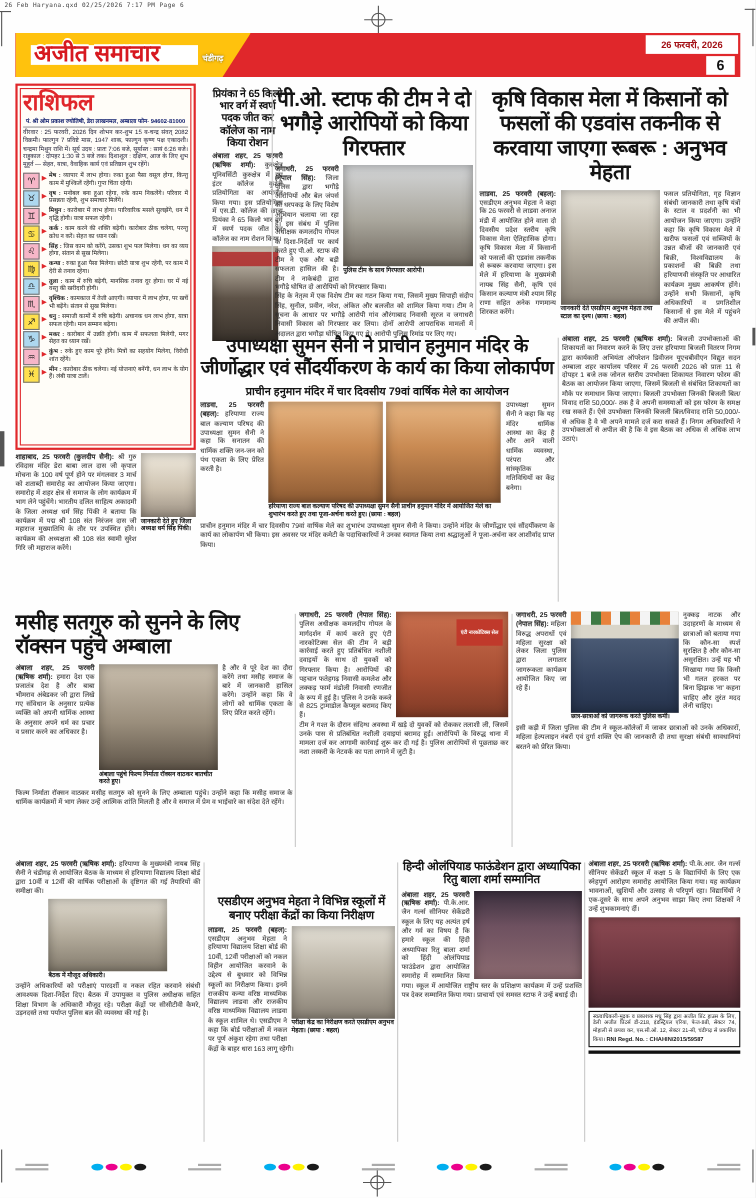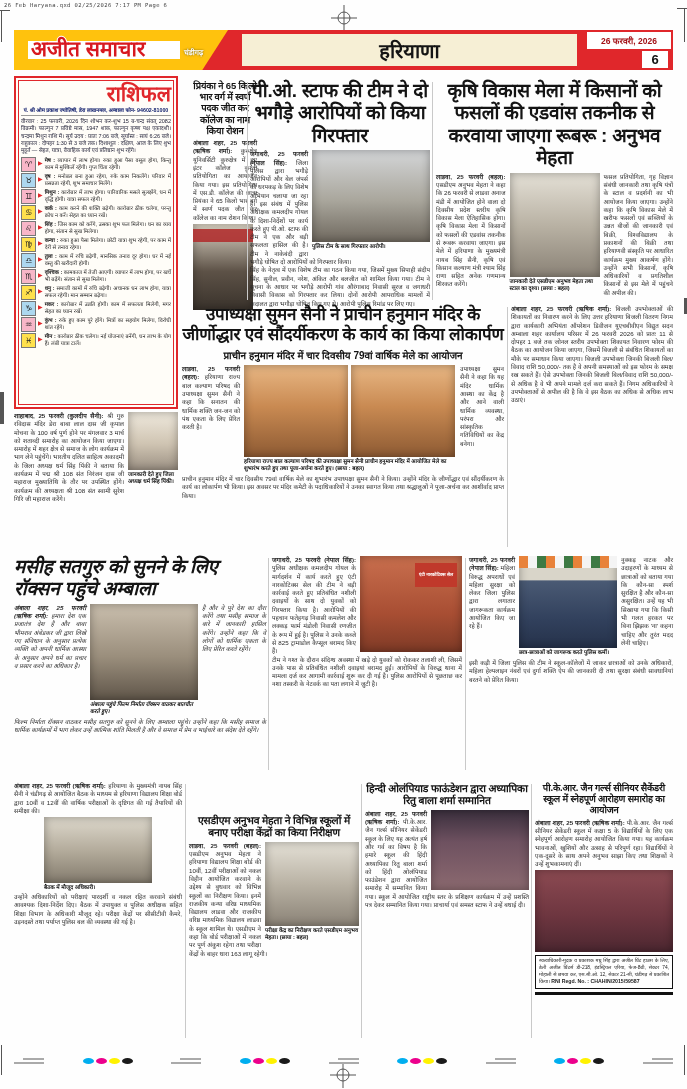--- a/index.html
+++ b/index.html
@@ -21,21 +21,21 @@
   .m-section{position:absolute;left:228px;top:4px;right:96px;bottom:4px;background:#f6efd5;
              display:flex;align-items:center;justify-content:center;}
   .m-section span{font-size:20px;font-weight:900;color:#141414;}
   .m-datebox{position:absolute;right:2px;top:2px;width:84px;height:17px;background:#fff;
              display:flex;align-items:center;justify-content:center;font-size:8.5px;font-weight:800;color:#a31116;}
   .m-pagebox{position:absolute;right:5px;bottom:2px;width:26px;height:17px;background:#fff;
              display:flex;align-items:center;justify-content:center;font-size:13px;font-weight:800;color:#111;}
   
   .rf{left:14px;top:76px;width:164px;height:333px;border:2px solid #e0272b;outline:1px solid #e0272b;
       outline-offset:-5px;background:#fffdf8;padding:4px 5px;box-sizing:border-box;}
-  .rf-title{font-size:21px;font-weight:900;color:#e0272b;text-align:right;line-height:1;margin:1px 0 2px;}
+  .rf-title{font-size:21px;font-weight:900;color:#e0272b;text-align:left;line-height:1;margin:1px 0 2px;}
   .rf-ast{font-size:5.3px;font-weight:700;color:#12206e;text-align:center;border-bottom:1px solid #999;
           padding-bottom:1px;margin-bottom:2px;}
   .rf-pan{font-size:5.5px;line-height:1.32;text-align:justify;color:#24243a;margin-bottom:3px;}
   .rf-row{display:flex;gap:2px;align-items:flex-start;margin-bottom:1px;}
   .rf-ic{width:13px;height:13px;flex:none;border:1px solid #777;display:flex;align-items:center;
          justify-content:center;font-size:8px;color:#222;}
   .c1{background:#f7b6c8;} .c2{background:#ffe14d;} .c3{background:#add8ef;}
   .rf-ar{color:#e0272b;font-size:6px;line-height:1;margin-top:3px;flex:none;}
   .rf-tx{font-size:5.4px;line-height:1.3;text-align:justify;color:#222;}
   .rf-nm{font-weight:800;}
@@ -103,23 +103,20 @@
   <div class="abs cropmark" style="right:0;top:298px;width:3px;height:16px;"></div>
   <div class="abs cropmark" style="left:1px;bottom:14px;width:1px;height:30px;"></div>
   <div class="abs cropmark" style="right:2px;bottom:14px;width:1px;height:30px;"></div>
 
   <div class="abs m-head">
     <div class="m-yellow">
       <div class="m-whiteband"></div>
     </div>
     <div class="m-name">अजीत समाचार</div>
     <div class="m-city">चंडीगढ़</div>
-    <div class="m-section">
-      <span>हरियाणा</span>
-    </div>
     <div class="m-datebox">26 फरवरी, 2026</div>
     <div class="m-pagebox">6</div>
   </div>
 
   <div class="abs rf">
     <div class="rf-title">राशिफल</div>
     <div class="rf-ast">पं. श्री ओम प्रकाश ज्योतिषी, डेरा लाखनमल, अम्बाला फोन- 94602-81000</div>
     <div class="rf-pan">वीरवार : 25 फरवरी, 2026 दिन शोभन कर-शुभ 15 ब-चन्द्र संवत् 2082 विक्रमी। फाल्गुन 7 प्रविष्टे मास, 1947 शाक, फाल्गुन कृष्ण पक्ष एकादशी। चन्द्रमा मिथुन राशि में। सूर्य उदय : प्रातः 7:06 बजे, सूर्यास्त : सायं 6:26 बजे। राहुकाल : दोपहर 1:30 से 3 बजे तक। दिशाशूल : दक्षिण, आज के लिए शुभ मुहूर्त — सेहत, यात्रा, वैवाहिक कार्य एवं प्रतिष्ठान शुभ रहेंगे।</div>
 
     <div class="rf-row">
@@ -243,21 +240,21 @@
   <div class="abs art" style="left:14px;top:412px;width:164px;height:138px;">
     <div>
       <div class="fl-r" style="width:50px;">
         <div class="ph g-person" style="width:50px;height:58px;background:linear-gradient(180deg,#efe9dd 0%,#cfc4b2 55%,#9c9184 100%);"></div>
         <div class="cap">जानकारी देते हुए जिला अध्यक्ष धर्म सिंह पिंकी।</div>
       </div>
       <p class="body"><span class="dl">शाहाबाद, 25 फरवरी (कुलदीप सैनी):</span> <span>श्री गुरु रविदास मंदिर डेरा बाबा लाल दास जी कृपाल मोचना के 100 वर्ष पूर्ण होने पर मंगलवार 3 मार्च को शताब्दी समारोह का आयोजन किया जाएगा। समारोह में शहर क्षेत्र से समाज के लोग कार्यक्रम में भाग लेने पहुंचेंगे। भारतीय दलित साहित्य अकादमी के जिला अध्यक्ष धर्म सिंह पिंकी ने बताया कि कार्यक्रम में पद्म श्री 108 संत निरंजन दास जी महाराज मुख्यातिथि के तौर पर उपस्थित होंगे। कार्यक्रम की अध्यक्षता श्री 108 संत स्वामी सुरेश गिरि जी महाराज करेंगे।</span></p>
     </div>
   </div>
 
-  <div class="abs art" style="left:14px;top:556px;width:252px;height:216px;font-style:italic;">
+  <div class="abs art" style="left:14px;top:556px;width:252px;height:216px;">
     <h2 class="hl hl-lg" style="text-align:left;">मसीह सतगुरु को सुनने के लिए रॉक्सन पहुंचे अम्बाला</h2>
     <div class="cols">
       <p class="body" style="width:72px;flex:none;"><span class="dl">अंबाला शहर, 25 फरवरी (ऋषिक शर्मा):</span> <span>हमारा देश एक प्रजातंत्र देश है और बाबा भीमराव अंबेडकर जी द्वारा लिखे गए संविधान के अनुसार प्रत्येक व्यक्ति को अपनी धार्मिक आस्था के अनुसार अपने धर्म का प्रचार व प्रसार करने का अधिकार है।</span></p>
       <div style="flex:none;width:108px;">
         <div class="ph g-office" style="width:108px;height:96px;background:linear-gradient(180deg,#cabfae 0%,#9a8e7c 55%,#5f5549 100%);"></div>
         <div class="cap">अंबाला पहुंचे फिल्म निर्माता रॉक्सन वाठकर बातचीत करते हुए।</div>
       </div>
       <p class="body col">है और वे पूरे देश का दौरा करेंगे तथा मसीह समाज के बारे में जानकारी हासिल करेंगे। उन्होंने कहा कि वे लोगों को धार्मिक एकता के लिए प्रेरित करते रहेंगे।</p>
     </div>
     <p class="body" style="margin-top:3px;">फिल्म निर्माता रॉक्सन वाठकर मसीह सतगुरु को सुनने के लिए अम्बाला पहुंचे। उन्होंने कहा कि मसीह समाज के धार्मिक कार्यक्रमों में भाग लेकर उन्हें आत्मिक शांति मिलती है और वे समाज में प्रेम व भाईचारे का संदेश देते रहेंगे।</p>
@@ -318,21 +315,20 @@
     <div>
       <div class="fl-r" style="width:98px;">
         <div class="ph g-group" style="width:98px;height:80px;background:linear-gradient(180deg,#3a2f3d 0%,#6e5160 40%,#8c6a70 100%);"></div>
       </div>
       <p class="body"><span class="dl">अंबाला शहर, 25 फरवरी (ऋषिक शर्मा):</span> <span>पी.के.आर. जैन गर्ल्स सीनियर सेकेंडरी स्कूल के लिए यह अत्यंत हर्ष और गर्व का विषय है कि हमारे स्कूल की हिंदी अध्यापिका रितु बाला शर्मा को हिंदी ओलंपियाड फाउंडेशन द्वारा आयोजित समारोह में सम्मानित किया गया। स्कूल में आयोजित राष्ट्रीय स्तर के प्रशिक्षण कार्यक्रम में उन्हें प्रशस्ति पत्र देकर सम्मानित किया गया। प्राचार्या एवं समस्त स्टाफ ने उन्हें बधाई दी।</span></p>
     </div>
   </div>
   <div class="abs vr" style="left:531px;top:784px;height:254px;"></div>
 
   <div class="abs art" style="left:535px;top:782px;width:138px;height:258px;">
-    <h2 class="hl hl-xs">पी.के.आर. जैन गर्ल्स सीनियर सैकेंडरी स्कूल में स्नेहपूर्ण आरोहण समारोह का आयोजन</h2>
     <p class="body"><span class="dl">अंबाला शहर, 25 फरवरी (ऋषिक शर्मा):</span> <span>पी.के.आर. जैन गर्ल्स सीनियर सेकेंडरी स्कूल में कक्षा 5 के विद्यार्थियों के लिए एक स्नेहपूर्ण आरोहण समारोह आयोजित किया गया। यह कार्यक्रम भावनाओं, खुशियों और उत्साह से परिपूर्ण रहा। विद्यार्थियों ने एक-दूसरे के साथ अपने अनुभव साझा किए तथा शिक्षकों ने उन्हें शुभकामनाएं दीं।</span></p>
     <div class="ph g-group" style="width:138px;height:82px;margin-top:2px;"></div>
     <div class="imprint">
       <span>स्वत्वाधिकारी-मुद्रक व प्रकाशक मधु सिंह द्वारा अजीत प्रिंट हाउस के लिए, डेली अजीत प्रिंटर्स डी-218, इंडस्ट्रियल एरिया, फेज-8बी, सेक्टर 74, मोहाली से छपवा कर, एस.सी.ओ. 12, सेक्टर 21-सी, चंडीगढ़ से प्रकाशित किया।</span>
       <b>RNI Regd. No. : CHAHIN/2015/59587</b>
     </div>
     <div class="rule-thick"></div>
   </div>
 
   <div class="abs strip">

